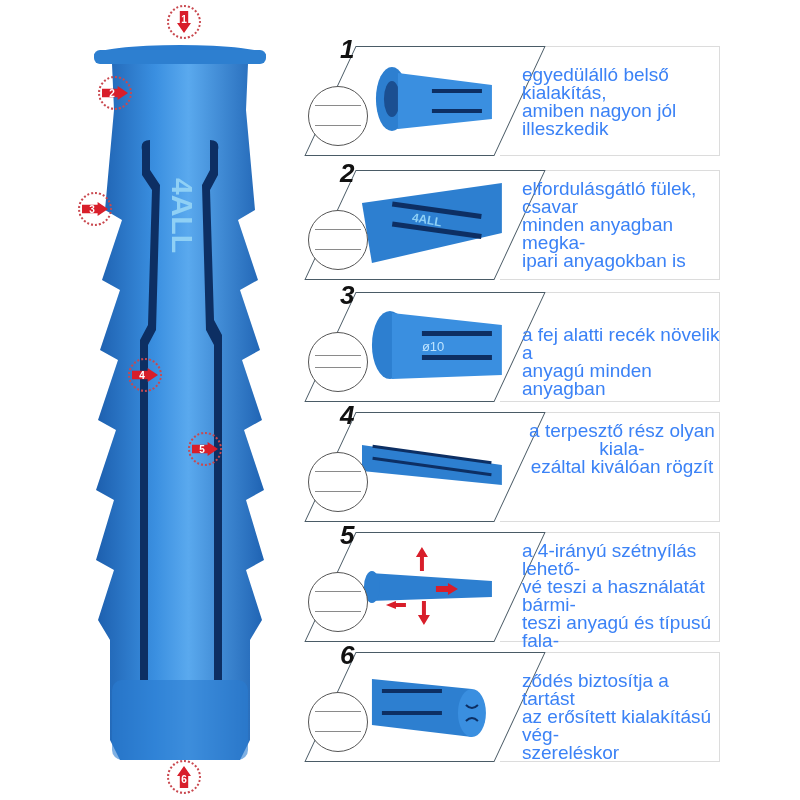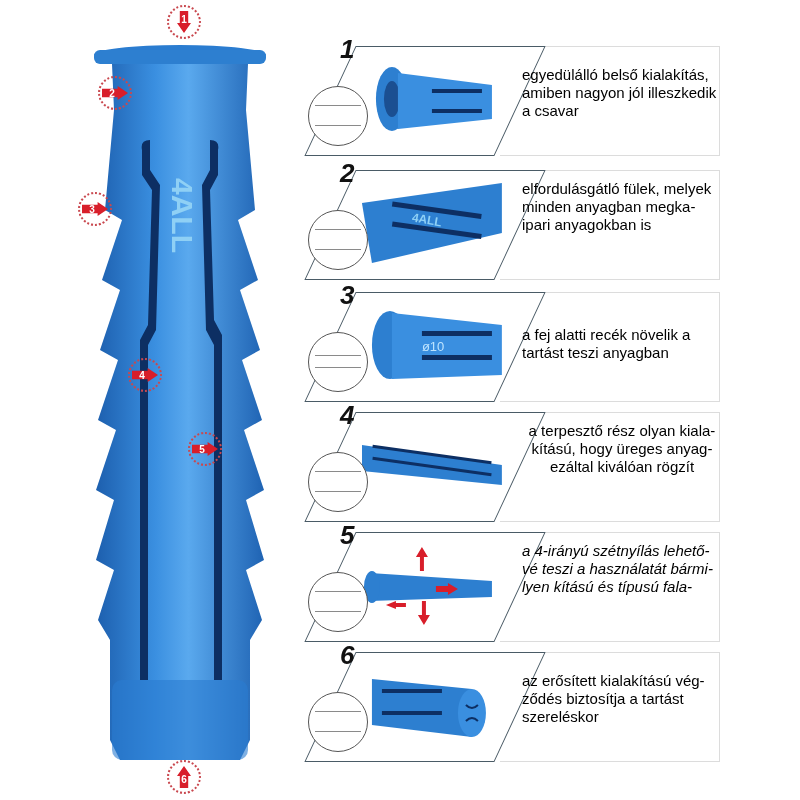--- a/index.html
+++ b/index.html
@@ -9,21 +9,21 @@
   .callout .arrow{position:relative;width:22px;height:14px;background:#d81e2a;display:flex;align-items:center;justify-content:center;color:#fff;font-weight:bold;font-size:10px;}
   .callout .arrow.right{clip-path:polygon(0 20%,60% 20%,60% 0,100% 50%,60% 100%,60% 80%,0 80%);width:26px;padding-right:6px;box-sizing:border-box;}
   .callout .arrow.down{width:14px;height:22px;clip-path:polygon(20% 0,80% 0,80% 55%,100% 55%,50% 100%,0 55%,20% 55%);align-items:flex-start;padding-top:3px;box-sizing:border-box;}
   .callout .arrow.up{width:14px;height:22px;clip-path:polygon(50% 0,100% 45%,80% 45%,80% 100%,20% 100%,20% 45%,0 45%);align-items:flex-end;padding-bottom:3px;box-sizing:border-box;}
 
   .panel{position:absolute;left:300px;width:420px;height:118px;}
   .panel .num{position:absolute;left:40px;top:-6px;font-size:26px;font-weight:bold;font-style:italic;color:#111;}
   .panel .para{position:absolute;left:30px;top:6px;width:190px;height:110px;border:1.5px solid #4a5b66;transform:skewX(-25deg);box-sizing:border-box;background:#fff;overflow:hidden;}
   .panel .para .img{position:absolute;left:30px;top:12px;width:140px;height:80px;transform:skewX(25deg);}
   .panel .textbox{position:absolute;left:200px;top:6px;width:220px;height:110px;border:1px solid #dcdcdc;border-left:none;box-sizing:border-box;background:#fff;}
-  .panel .desc{position:absolute;left:222px;top:26px;width:200px;font-size:15px;line-height:18px;color:#000000;}
+  .panel .desc{position:absolute;left:222px;top:26px;width:200px;font-size:19px;line-height:18px;color:#3b82f6;}
   .panel .circle{position:absolute;left:8px;top:46px;width:58px;height:58px;border-radius:50%;border:1.5px solid #555;background:#fff;overflow:hidden;}
   .panel .circle .l{position:absolute;background:#8a8a8a;height:1px;}
 </style>
 </head>
 <body>
 
 <div class="anchor-wrap">
   <svg width="240" height="800" viewBox="0 0 240 800">
     <defs>
       <linearGradient id="bodyg" x1="0" x2="1">
@@ -81,21 +81,20 @@
     </div>
   </div>
   <div class="num">1</div>
   <div class="circle">
       <div class="l" style="left:6px;top:18px;width:46px;"></div>
       <div class="l" style="left:6px;top:38px;width:46px;"></div>
     </div>
   <div class="desc">
     <div>egyedülálló belső kialakítás,</div>
     <div>amiben nagyon jól illeszkedik</div>
-    <div>a csavar</div>
   </div>
 </div>
 
 <div class="panel" style="top:164px;">
   <div class="textbox"></div>
   <div class="para">
     <div class="img">
       <svg width="140" height="80">
           <path d="M0 20 L140 0 L140 50 L10 80 Z" fill="#2d7fd0"></path>
           <rect x="30" y="24" width="90" height="5" fill="#0d2f63" transform="rotate(8 70 26)"></rect>
@@ -103,21 +102,21 @@
           <text x="50" y="40" font-size="12" font-weight="bold" fill="#8fd0f5" font-family="'Liberation Sans',sans-serif" transform="rotate(10 60 36)">4ALL</text>
         </svg>
     </div>
   </div>
   <div class="num">2</div>
   <div class="circle">
       <div class="l" style="left:6px;top:18px;width:46px;"></div>
       <div class="l" style="left:6px;top:38px;width:46px;"></div>
     </div>
   <div class="desc" style="top:16px;">
-    <div>elfordulásgátló fülek, melyek</div>
+    <div>elfordulásgátló fülek, csavar</div>
     <div>minden anyagban megka-</div>
     <div>ipari anyagokban is</div>
   </div>
 </div>
 
 <div class="panel" style="top:286px;">
   <div class="textbox"></div>
   <div class="para">
     <div class="img">
       <svg width="140" height="80">
@@ -129,21 +128,21 @@
         </svg>
     </div>
   </div>
   <div class="num">3</div>
   <div class="circle">
       <div class="l" style="left:6px;top:22px;width:46px;"></div>
       <div class="l" style="left:6px;top:34px;width:46px;"></div>
     </div>
   <div class="desc" style="top:40px;">
     <div>a fej alatti recék növelik a</div>
-    <div>tartást teszi anyagban</div>
+    <div>anyagú minden anyagban</div>
   </div>
 </div>
 
 <div class="panel" style="top:406px;">
   <div class="textbox"></div>
   <div class="para">
     <div class="img">
       <svg width="140" height="80">
           <path d="M0 20 L140 40 L140 60 L0 46 Z" fill="#2d7fd0"></path>
           <rect x="10" y="28" width="120" height="3" fill="#0d2f63" transform="rotate(8 70 30)"></rect>
@@ -151,21 +150,20 @@
         </svg>
     </div>
   </div>
   <div class="num">4</div>
   <div class="circle">
       <div class="l" style="left:6px;top:18px;width:46px;"></div>
       <div class="l" style="left:6px;top:38px;width:46px;"></div>
     </div>
   <div class="desc" style="top:16px;text-align:center;">
     <div>a terpesztő rész olyan kiala-</div>
-    <div>kítású, hogy üreges anyag-</div>
     <div>ezáltal kiválóan rögzít</div>
   </div>
 </div>
 
 <div class="panel" style="top:526px;">
   <div class="textbox"></div>
   <div class="para">
     <div class="img">
       <svg width="140" height="80">
           <path d="M8 28 L130 36 L130 52 L8 56 Z" fill="#2d7fd0"></path>
@@ -175,24 +173,24 @@
           <path d="M96 44 L86 38 L86 41 L74 41 L74 47 L86 47 L86 50 Z" fill="#d81e2a"></path>
           <path d="M24 60 L34 56 L34 58 L44 58 L44 62 L34 62 L34 64 Z" fill="#d81e2a"></path>
         </svg>
     </div>
   </div>
   <div class="num">5</div>
   <div class="circle">
       <div class="l" style="left:6px;top:18px;width:46px;"></div>
       <div class="l" style="left:6px;top:38px;width:46px;"></div>
     </div>
-  <div class="desc" style="top:16px;font-style:italic;">
+  <div class="desc" style="top:16px;">
     <div>a 4-irányú szétnyílás lehető-</div>
     <div>vé teszi a használatát bármi-</div>
-    <div>lyen kítású és típusú fala-</div>
+    <div>teszi anyagú és típusú fala-</div>
   </div>
 </div>
 
 <div class="panel" style="top:646px;">
   <div class="textbox"></div>
   <div class="para">
     <div class="img">
       <svg width="140" height="80">
           <path d="M10 14 L110 24 L110 72 L10 60 Z" fill="#2d7fd0"></path>
           <ellipse cx="110" cy="48" rx="14" ry="24" fill="#3a8fe0"></ellipse>
@@ -201,17 +199,17 @@
           <path d="M104 40 Q110 46 116 40 M104 56 Q110 50 116 56" stroke="#0d2f63" stroke-width="2" fill="none"></path>
         </svg>
     </div>
   </div>
   <div class="num">6</div>
   <div class="circle">
       <div class="l" style="left:6px;top:18px;width:46px;"></div>
       <div class="l" style="left:6px;top:38px;width:46px;"></div>
     </div>
   <div class="desc">
+    <div>ződés biztosítja a tartást</div>
     <div>az erősített kialakítású vég-</div>
-    <div>ződés biztosítja a tartást</div>
     <div>szereléskor</div>
   </div>
 </div>
 
 </body></html>

